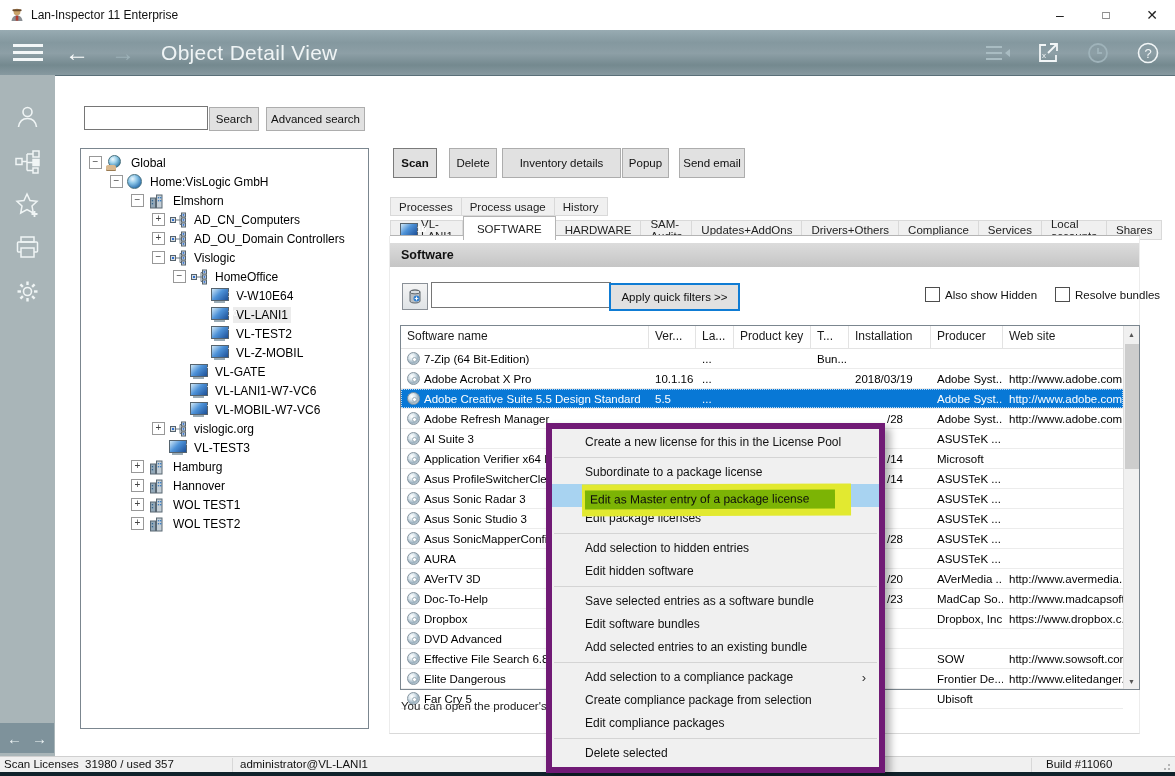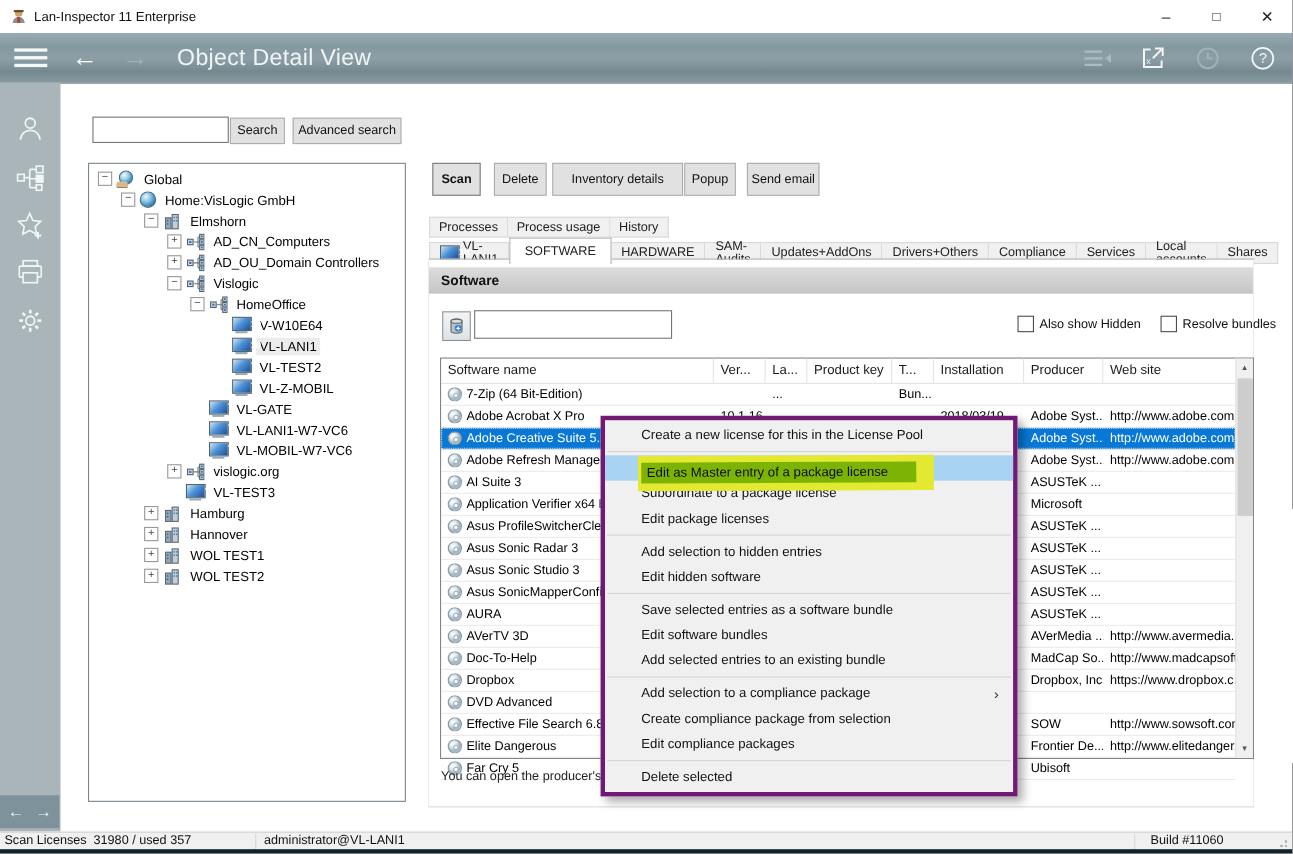--- a/index.html
+++ b/index.html
@@ -74,21 +74,21 @@
   .disc{width:13px;height:13px;border-radius:50%;background:radial-gradient(circle at 35% 32%,#ffffff 0%,#dde8ee 30%,#9db2c0 60%,#c4d3db 85%);border:1px solid #8796a1;box-sizing:border-box;position:relative;flex:none;margin-right:4px;}
   .disc::after{content:"";position:absolute;left:4px;top:4px;width:3px;height:3px;border-radius:50%;background:#fff;border:1px solid #9fb0ba;}
   .trowt.sel{background:#0878d6;}
   .trowt.sel .td{color:#fff;}
   .trowt.sel::after{content:"";position:absolute;inset:0;border:1px dotted #bcd9f2;pointer-events:none;}
   .vscroll{position:absolute;right:0;top:0;width:16px;height:363px;background:#f0f0f0;border-left:1px solid #e0e0e0;box-sizing:border-box;}
   .varrow{height:16px;display:flex;align-items:center;justify-content:center;font-size:7px;color:#555;}
   .vthumb{position:absolute;left:1px;top:18px;width:14px;height:125px;background:#cdcdcd;}
   .note{position:absolute;left:401px;top:700px;font-size:11.5px;color:#222;}
   
-  .ctxmenu{position:absolute;left:546px;top:378px;width:379px;background:#f0f0f0;border:4px solid #701a75;box-shadow:5px 5px 8px rgba(0,0,0,.32);padding:2px 0;box-sizing:border-box;z-index:10;}
+  .ctxmenu{position:absolute;left:546px;top:423px;width:339px;background:#f0f0f0;border:6px solid #701a75;box-shadow:5px 5px 8px rgba(0,0,0,.32);padding:2px 0;box-sizing:border-box;z-index:10;}
   .mi{height:23px;line-height:23px;padding-left:33px;font-size:12px;color:#111;position:relative;white-space:nowrap;}
   .msep{height:1px;background:#d4d4d4;margin:3px 2px;}
   .subarrow{position:absolute;right:13px;top:0;font-size:13px;color:#333;}
   .mi.hl{background:#a8d3f1;overflow:visible;z-index:11;}
   .mark-y{display:inline-block;background:#e2e930;padding:4px 16px 5px 3px;margin-left:-3px;transform:rotate(-.25deg);}
   .mark-g{display:inline-block;background:#7cb405;padding:2px 26px 2px 5px;color:#0c0c0c;line-height:15px;}
   
   .statusbar{position:absolute;left:0;top:756px;width:100%;height:16px;background:#f0f0f0;border-top:1px solid #d0d0d0;font-size:11.5px;color:#111;}
   .sb{position:absolute;top:1px;white-space:nowrap;}
   .sbsep{position:absolute;top:1px;width:1px;height:14px;background:#d8d8d8;}
@@ -539,20 +539,21 @@
 
   <div class="filter-iconbtn">
     <svg width="14" height="16" viewBox="0 0 14 16">
       <path d="M2 3 C2 1.6 4.2 1 7 1 C9.8 1 12 1.6 12 3 V12 C12 13.4 9.8 14 7 14 C4.2 14 2 13.4 2 12 Z" fill="#b9bfc4" stroke="#5f666c"></path>
       <ellipse cx="7" cy="3" rx="5" ry="1.9" fill="#d9dee2" stroke="#5f666c"></ellipse>
       <circle cx="8.5" cy="9.5" r="3" fill="#2f7fd0"></circle>
       <path d="M8.5 7 L9.2 9 L11 9.5 L9.2 10 L8.5 12 L7.8 10 L6 9.5 L7.8 9 Z" fill="#fff"></path>
     </svg>
   </div>
   <input class="filterbox" value="" style="">
+  <div class="applybtn">Apply quick filters &gt;&gt;</div>
   <div class="checks" id="filter-checks">
       <label class="chk">
         <span class="box"></span>
         <span>Also show Hidden</span>
       </label>
       <label class="chk">
         <span class="box"></span>
         <span>Resolve bundles</span>
       </label>
     </div>
@@ -811,22 +812,22 @@
       <div class="vthumb"></div>
       <div class="varrow" style="position:absolute;bottom:0;left:0;right:0;">▼</div>
     </div>
   </div>
 
   <div class="note">You can open the producer's w</div>
 
   <div class="ctxmenu" id="ctxmenu">
       <div class="mi"><span>Create a new license for this in the License Pool</span></div>
       <div class="msep"></div>
+      <div class="mi"><span>Subordinate to a package license</span></div>
       <div class="mi hl"><span class="mark-y"><span class="mark-g">Edit as Master entry of a package license</span></span></div>
-      <div class="mi"><span>Subordinate to a package license</span></div>
       <div class="mi"><span>Edit package licenses</span></div>
       <div class="msep"></div>
       <div class="mi"><span>Add selection to hidden entries</span></div>
       <div class="mi"><span>Edit hidden software</span></div>
       <div class="msep"></div>
       <div class="mi"><span>Save selected entries as a software bundle</span></div>
       <div class="mi"><span>Edit software bundles</span></div>
       <div class="mi"><span>Add selected entries to an existing bundle</span></div>
       <div class="msep"></div>
       <div class="mi"><span>Add selection to a compliance package</span><span class="subarrow">›</span></div>

